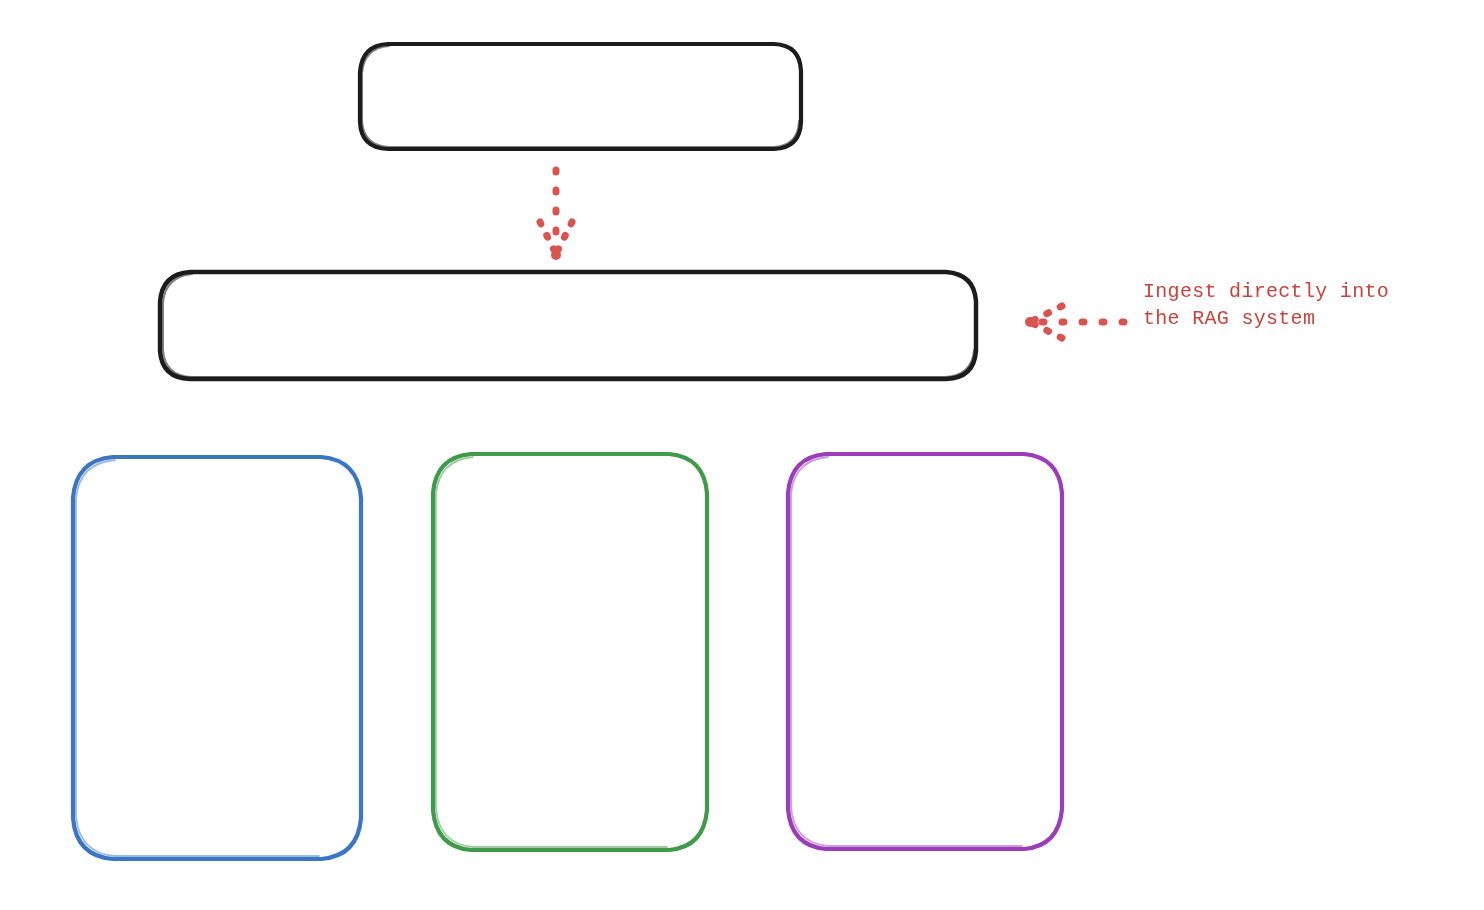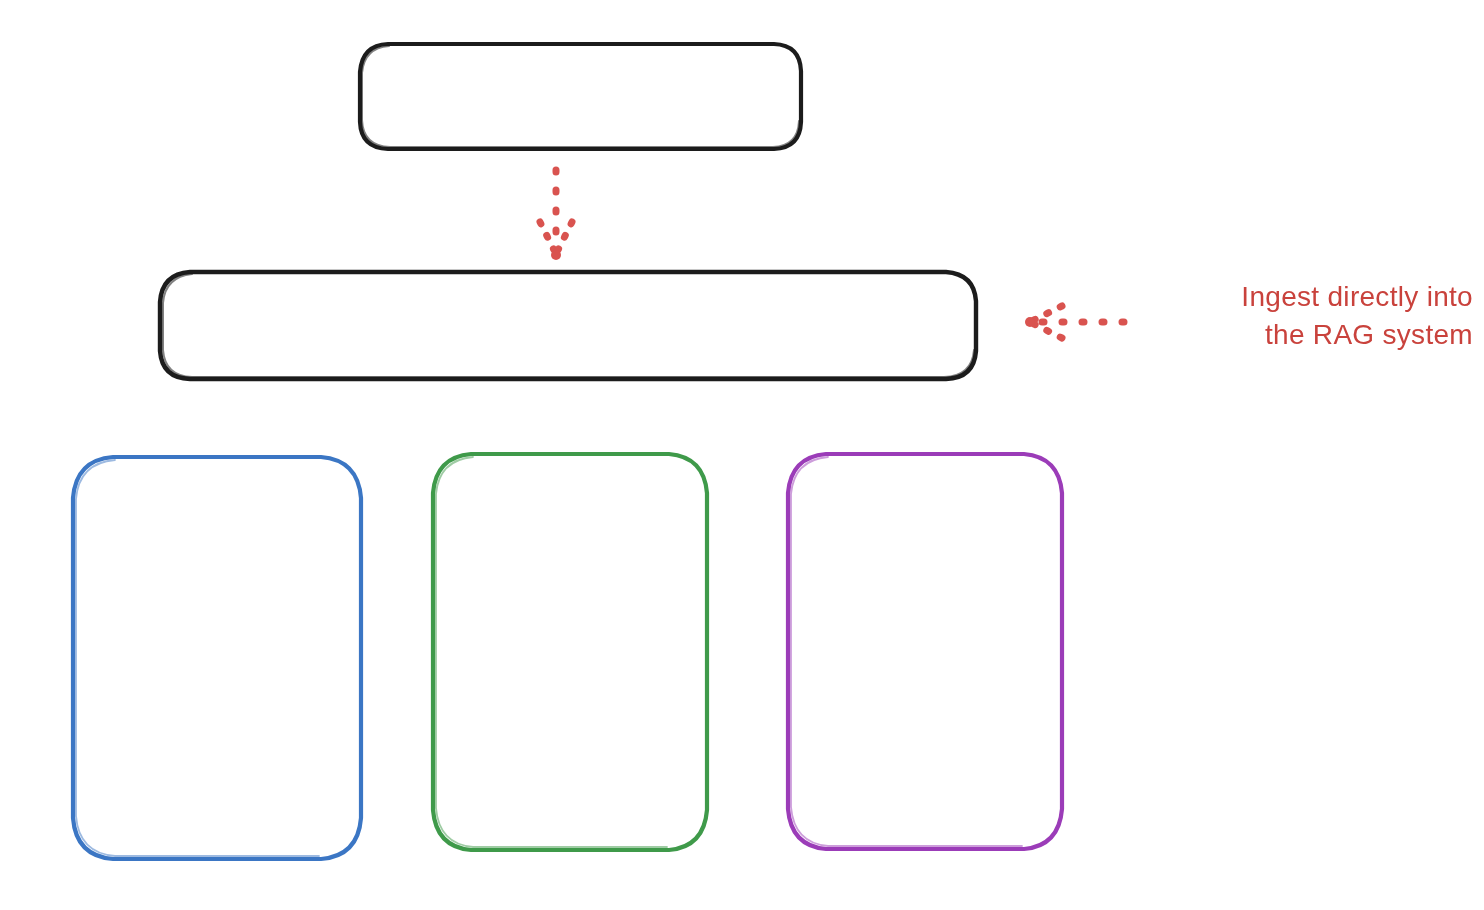--- a/index.html
+++ b/index.html
@@ -127,26 +127,26 @@
   #relationalio-node .sublabel { color: #9b3cb8; }
   #relationalio-node .label { padding-top: 100px; }
   #relationalio-node .sublabel { padding-top: 56px; }
 
   
   #ingest-annotation {
     position: absolute;
     left: 1143px;
     top: 278px;
     width: 330px;
-    font-family: Liberation Sans, sans-serif;
-    font-size: 28px;
+    font-family: Liberation Mono, monospace;
+    font-size: 20px;
     font-weight: 400;
     line-height: 1.35;
     color: #c9423c;
-    text-align: right;
+    text-align: left;
     white-space: pre-line;
     letter-spacing: 0.3px;
   }
 
   .arrow-layer {
     position: absolute;
     left: 0; top: 0;
     width: 1484px;
     height: 910px;
     pointer-events: none;

